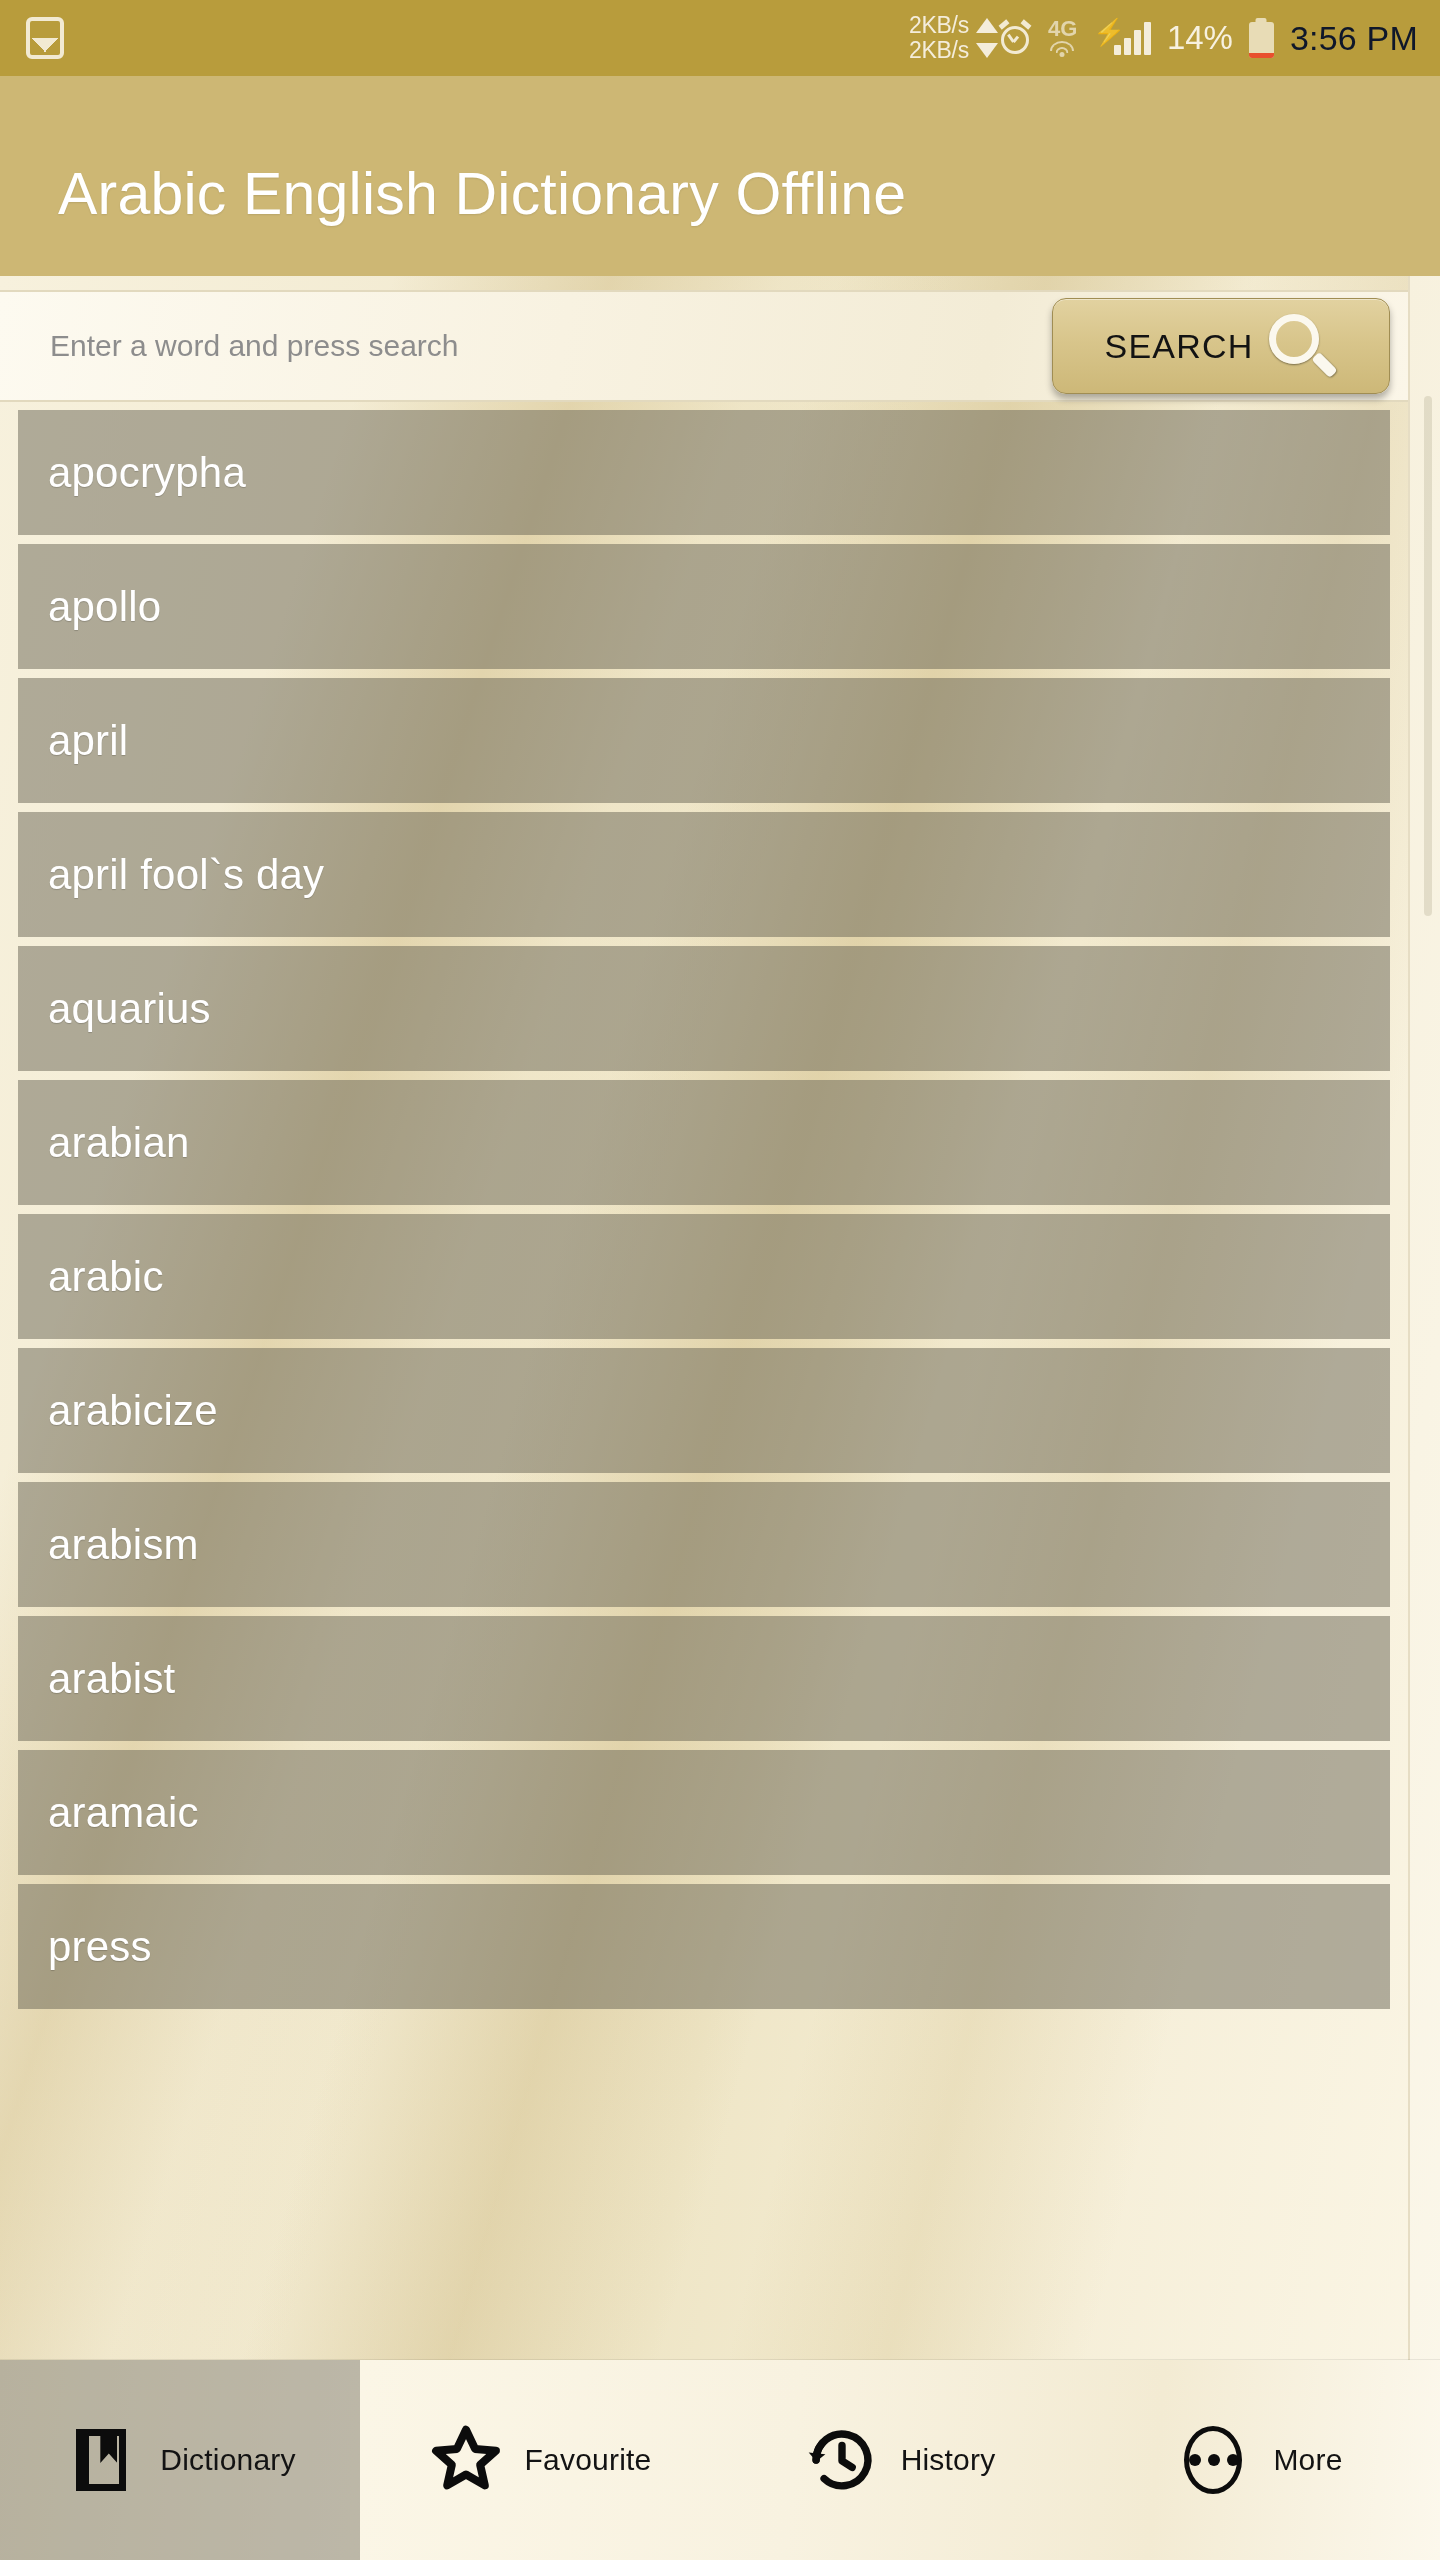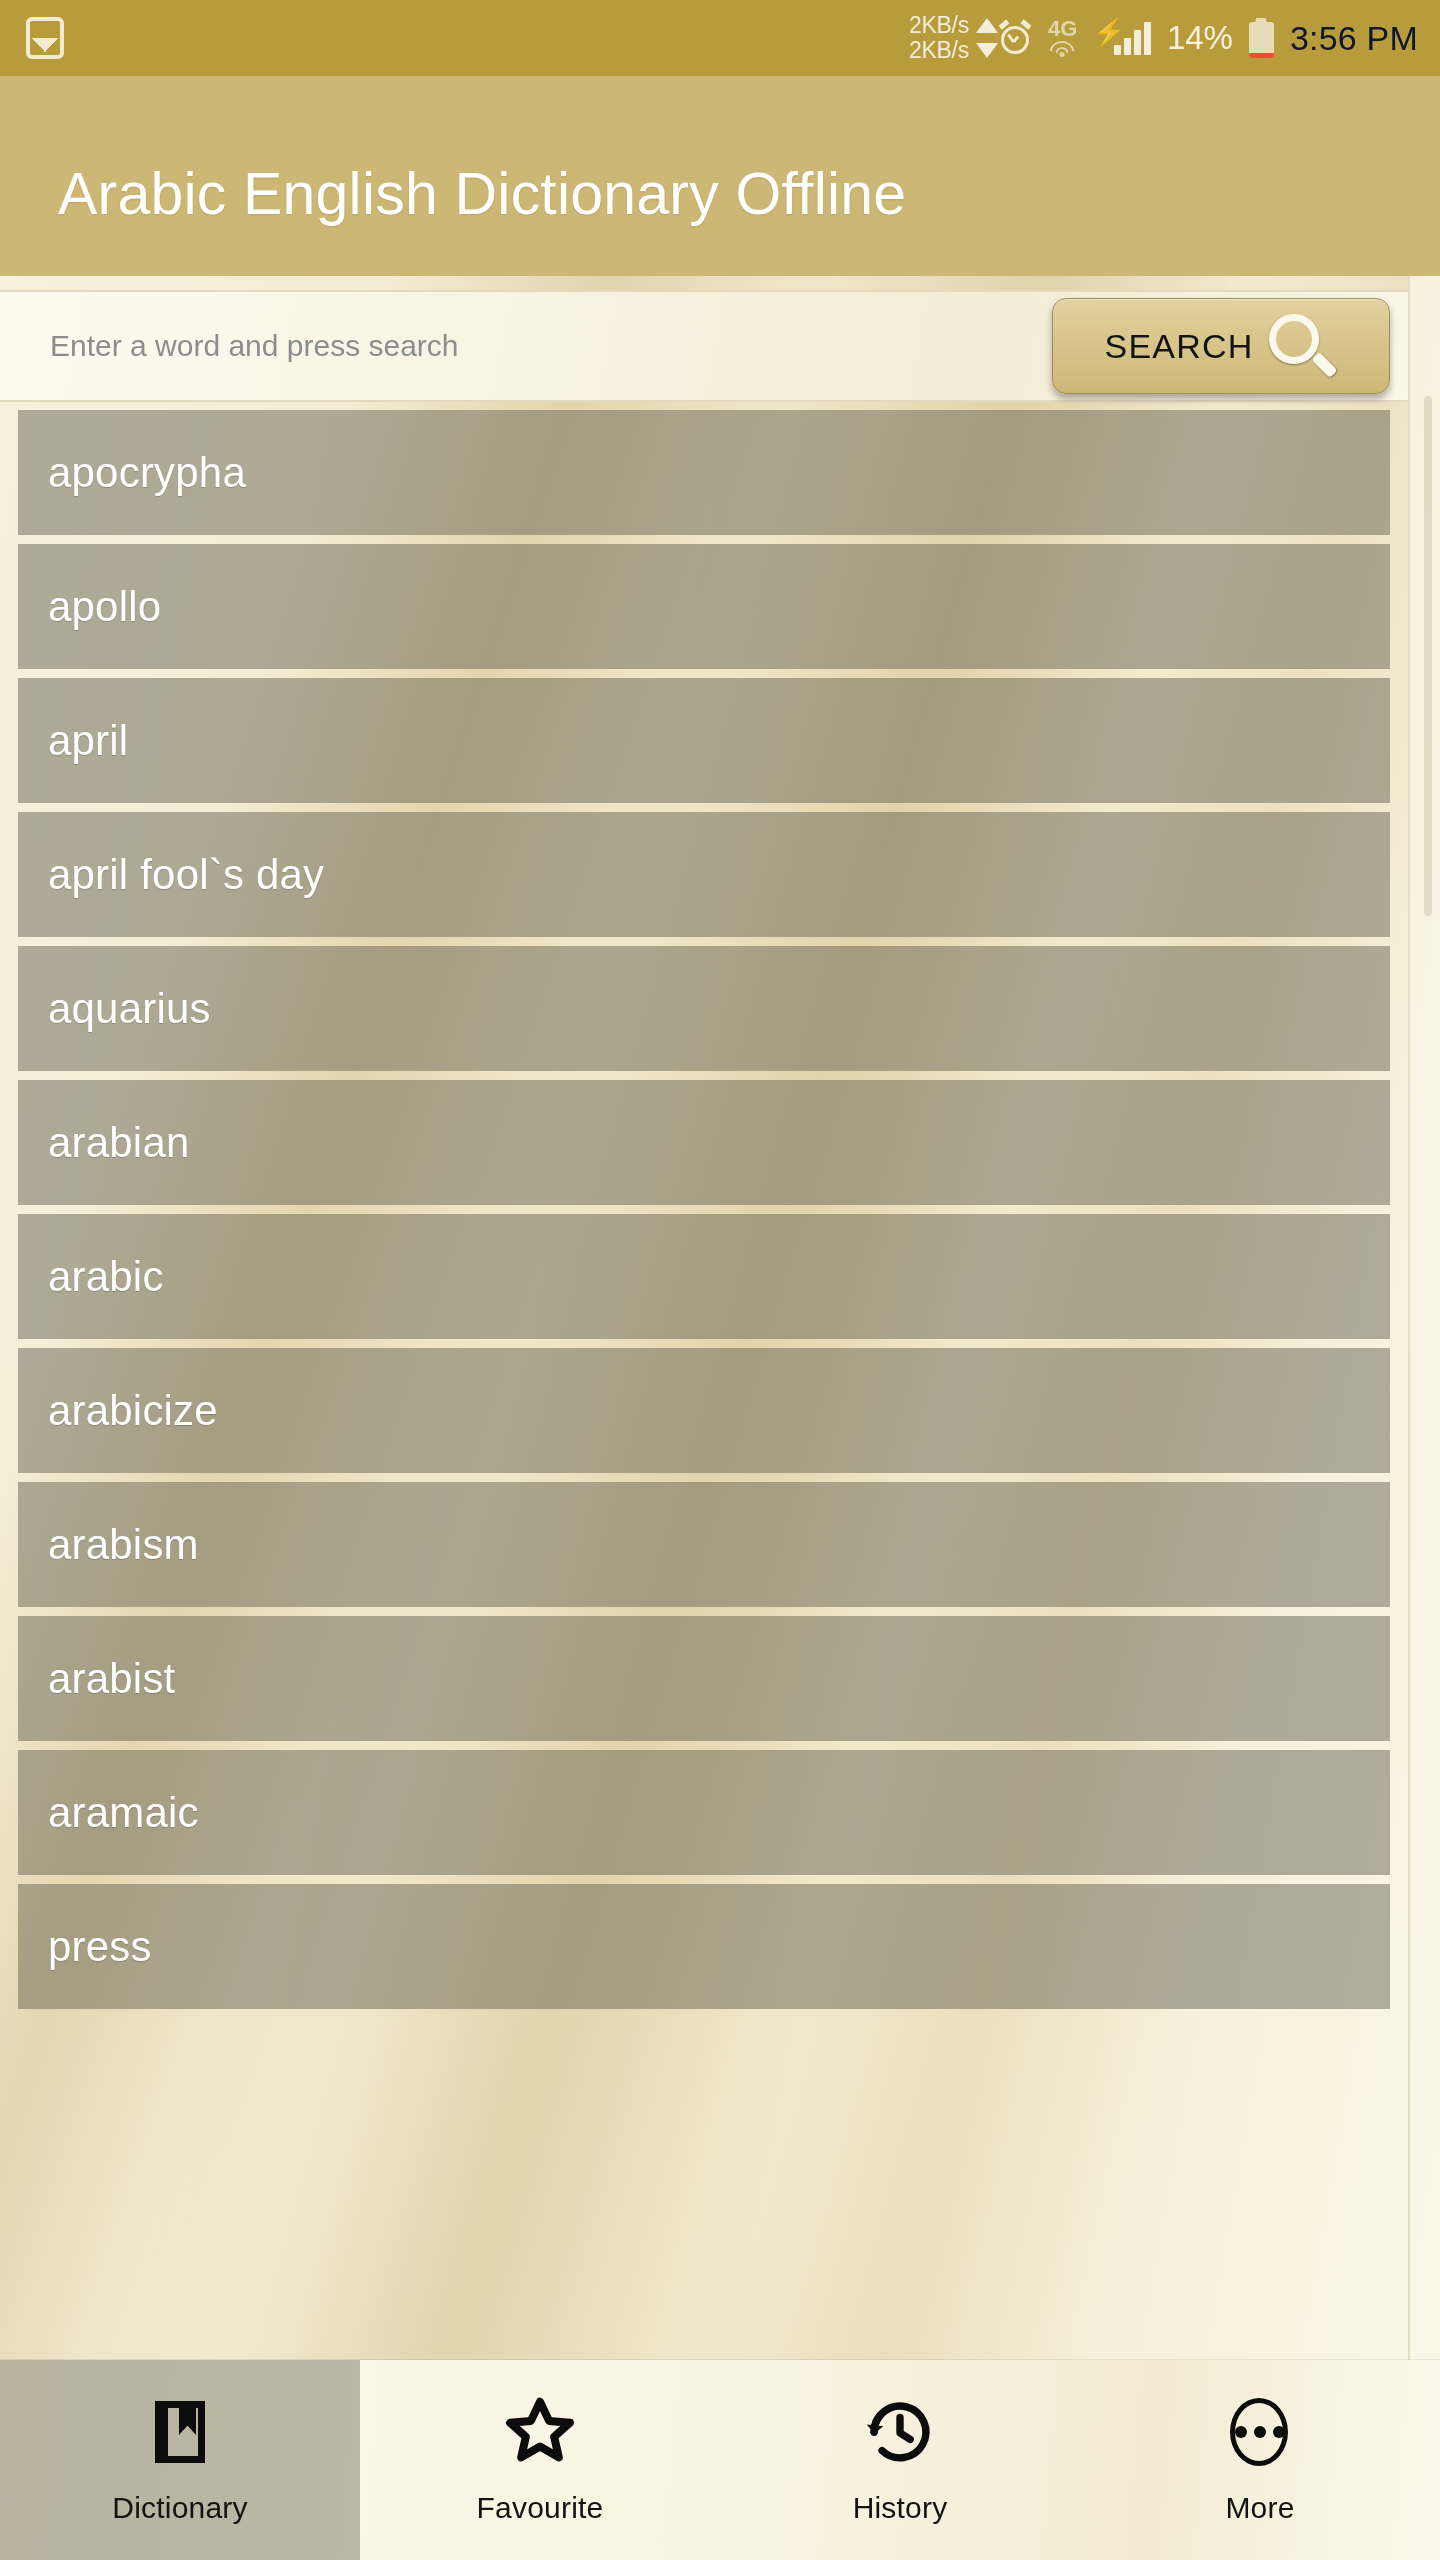--- a/index.html
+++ b/index.html
@@ -194,21 +194,21 @@
   }
 
   
   #bottom-nav{
     position:absolute; left:0; bottom:0; width:1440px; height:200px;
     display:flex;
     background:linear-gradient(95deg,#f3ecd6 0%,#fbf6e6 25%,#f8f2e0 55%,#f3ebd3 80%,#fcf8ec 100%);
     box-shadow:0 -1px 0 rgba(0,0,0,.07);
   }
   .nav-tab{
-    flex:1 1 0; display:flex; flex-direction:column;
+    flex:1 1 0; display:flex; flex-direction:row;
     align-items:center; justify-content:center; gap:22px;
     cursor:pointer; position:relative;
   }
   .nav-tab.active{ background:rgba(110,106,90,.45); }
   .nav-tab .nav-label{
     font-size:30px; color:#131313; letter-spacing:.2px;
   }
   .nav-icon{ width:74px; height:74px; position:relative; }
 
   

